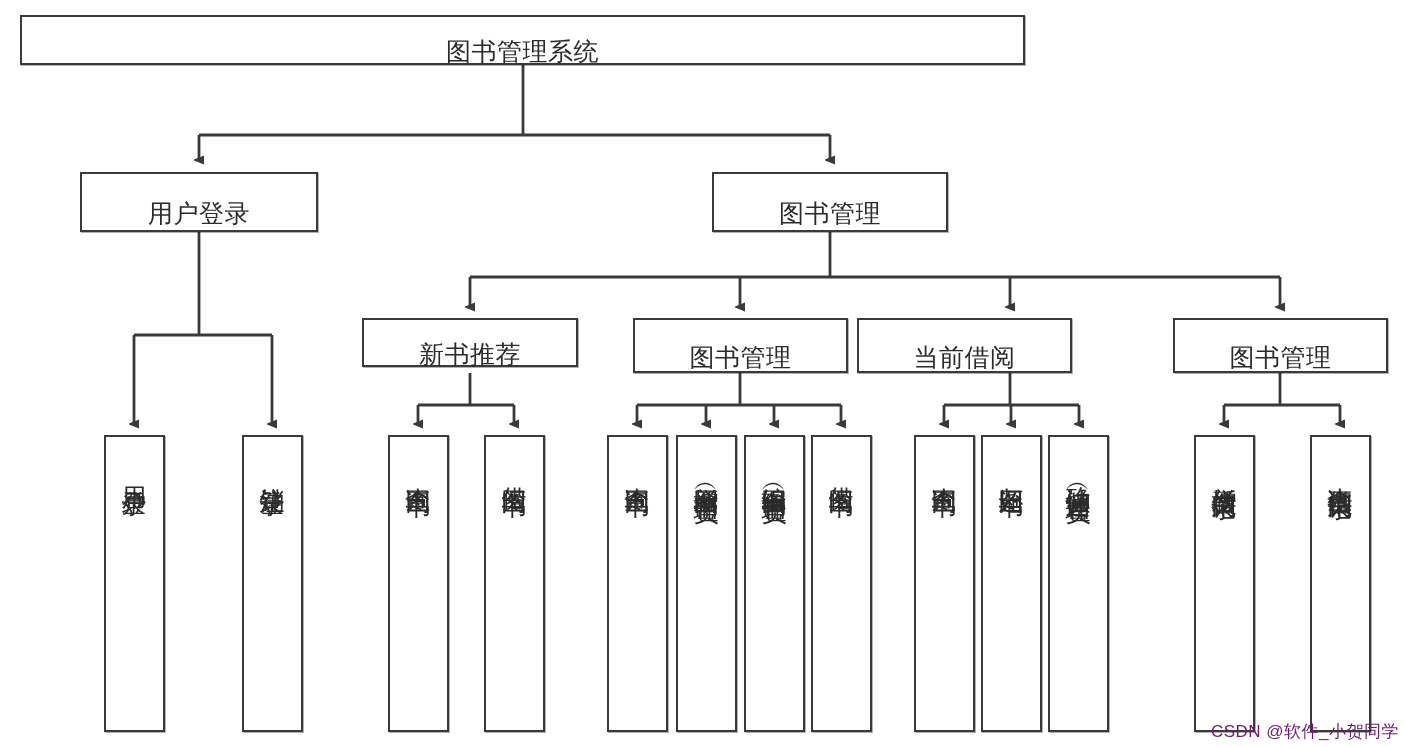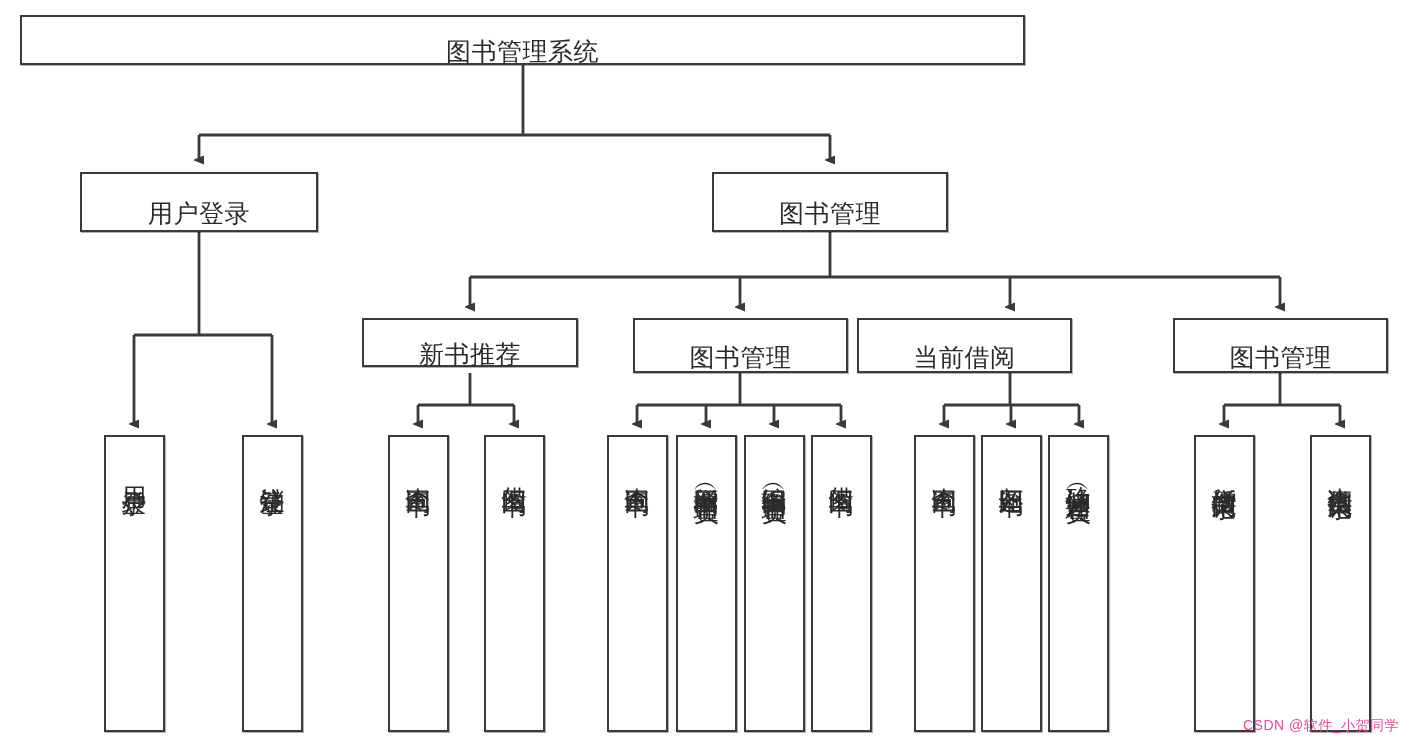--- a/index.html
+++ b/index.html
@@ -61,23 +61,23 @@
     writing-mode: vertical-rl;
     text-orientation: upright;
     font-size: 25px;
     line-height: 1.12;
     letter-spacing: 2px;
     white-space: nowrap;
   }
   .watermark {
     position: absolute;
     right: 6px;
-    bottom: 12px;
-    font-size: 14px;
-    color: #ec4899;
+    bottom: 4px;
+    font-size: 17px;
+    color: #701a75;
     letter-spacing: 0.5px;
     white-space: nowrap;
     user-select: none;
   }
 </style>
 </head>
 <body>
 
 <div id="canvas">
 

